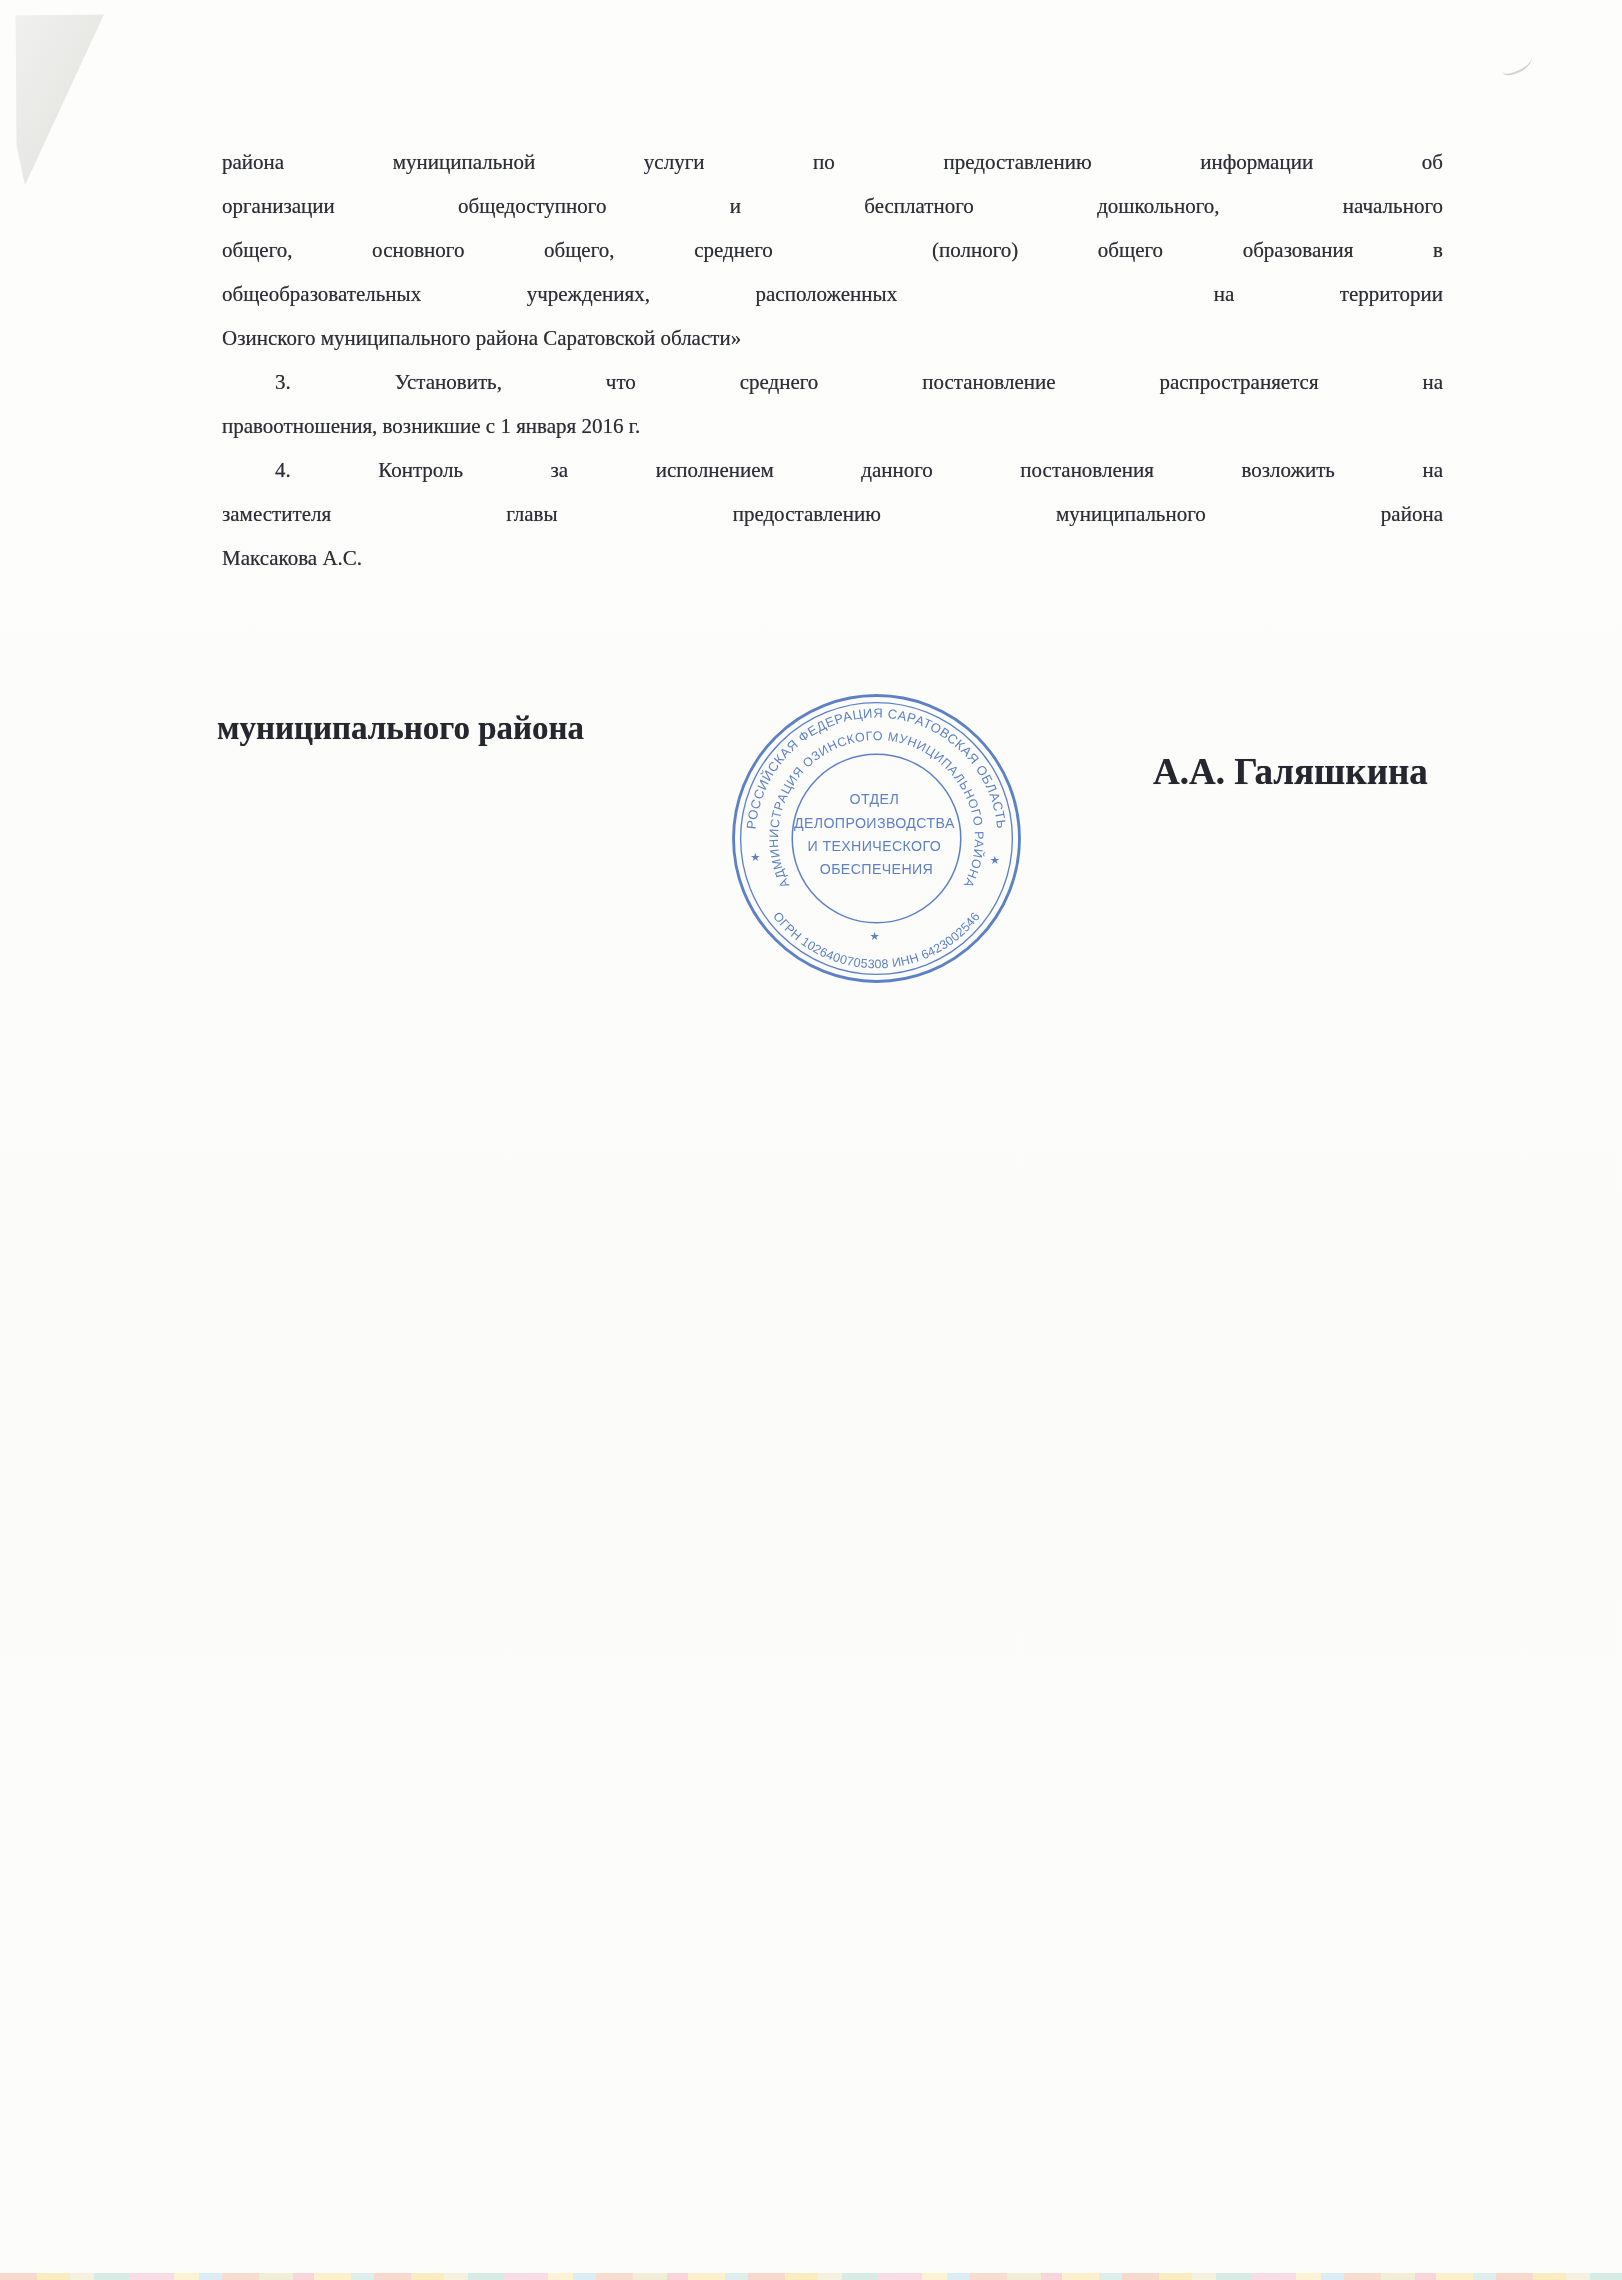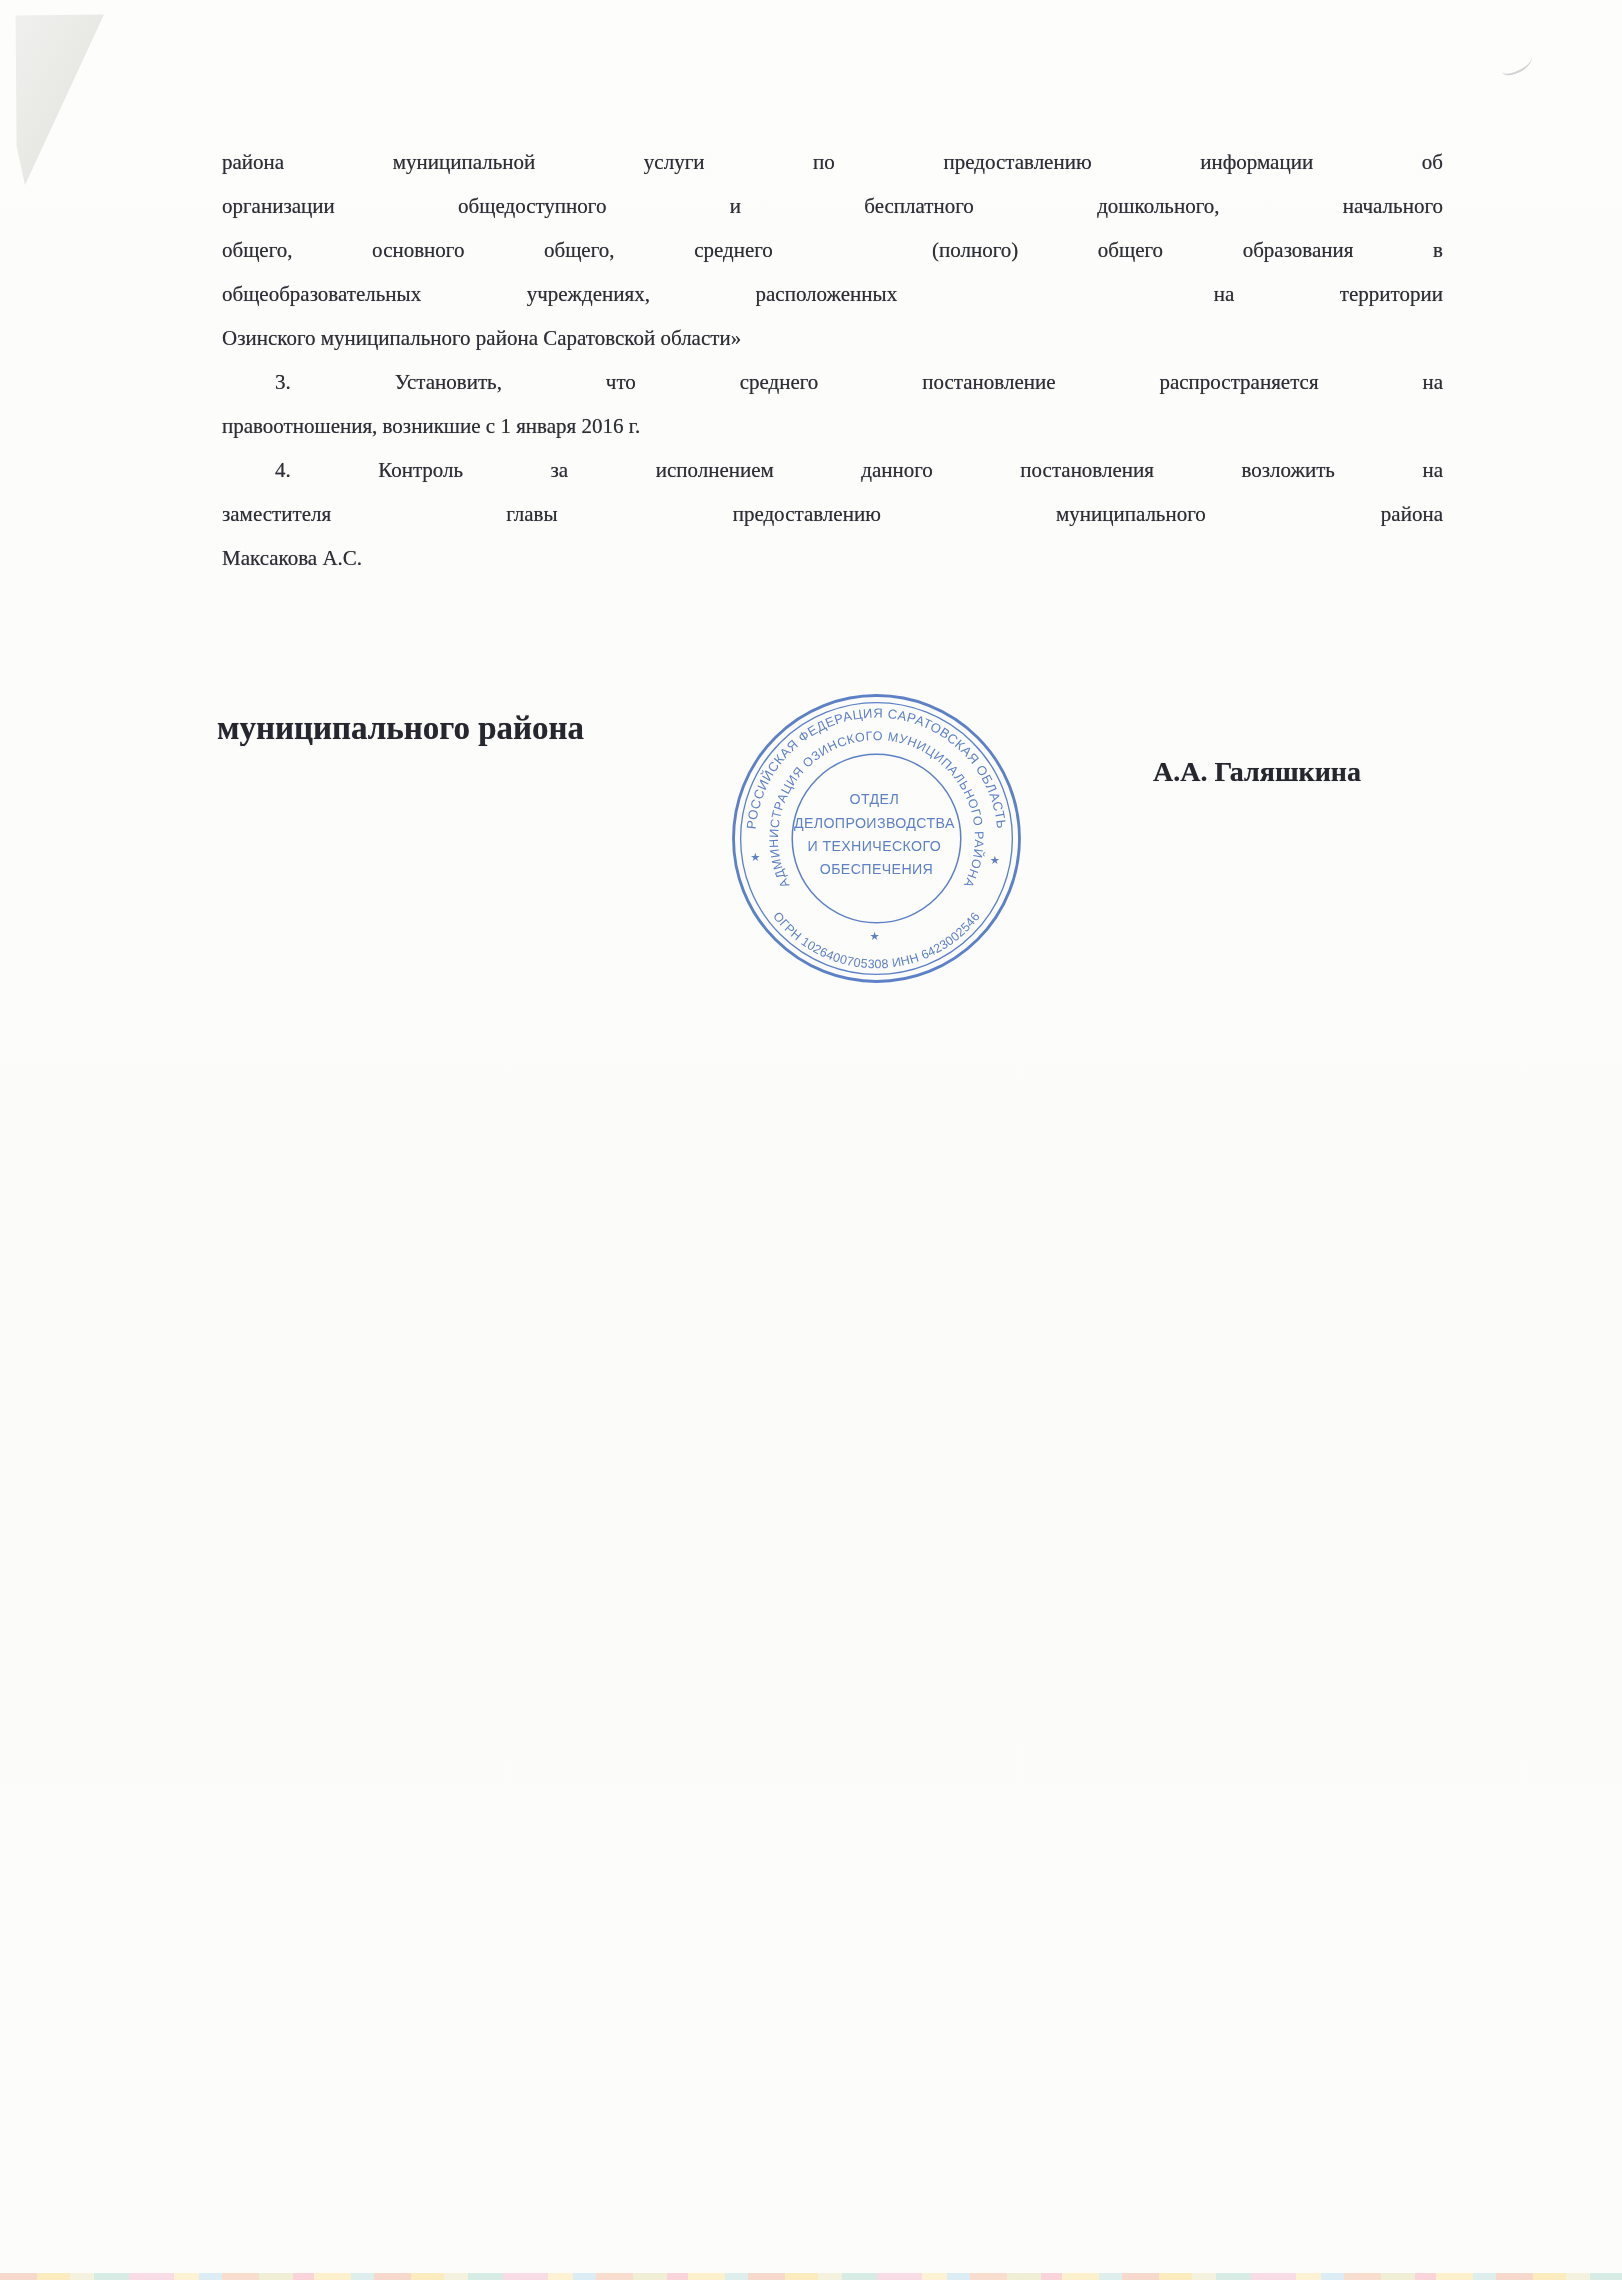--- a/index.html
+++ b/index.html
@@ -64,21 +64,21 @@
     left: 217px; top: 706px;
     font-size: 33px;
     font-weight: bold;
     line-height: 44px;
     color: #26262e;
     text-shadow: 0 0 0.7px rgba(38,38,46,0.6);
   }
   .sig-name {
     position: absolute;
     left: 1153px; top: 750px;
-    font-size: 28px;
+    font-size: 37px;
     font-weight: bold;
     line-height: 44px;
     color: #26262e;
     text-shadow: 0 0 0.7px rgba(38,38,46,0.6);
   }
 
   
   .stamp {
     position: absolute;
     left: 725px; top: 687px;

